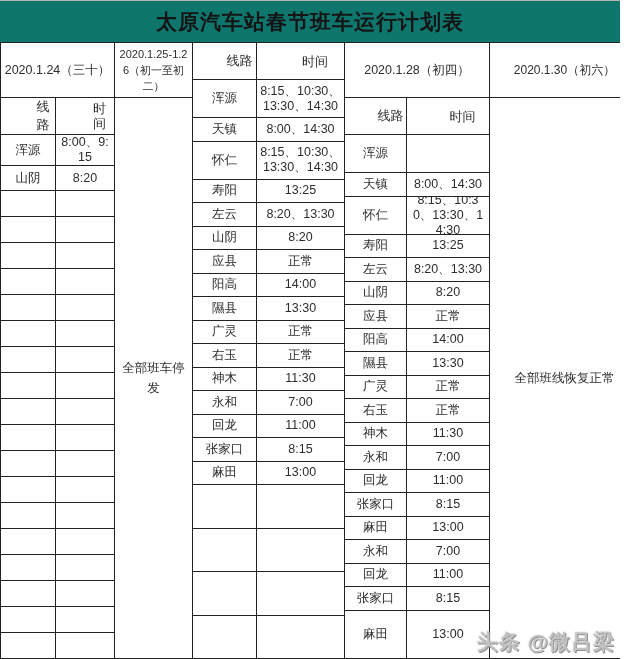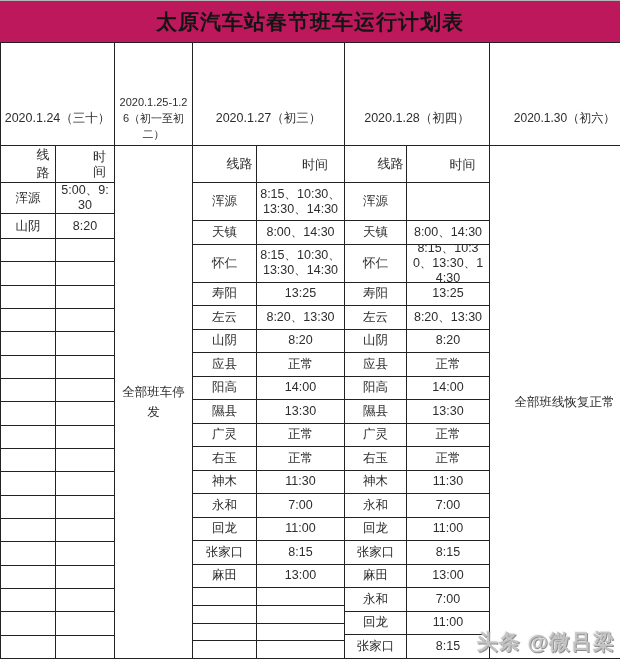--- a/index.html
+++ b/index.html
@@ -1,36 +1,36 @@
 <!DOCTYPE html>
 <html><head>
 <meta charset="utf-8">
 <style>
   * { box-sizing: border-box; margin: 0; padding: 0; }
   html,body { background:#fff; }
   .page {
-    width: 620px; height: 659px; background: #be185d; position: relative;
+    width: 620px; height: 659px; background: #0f766e; position: relative;
     font-family: "Liberation Sans", "DejaVu Sans", sans-serif;
     color: #2d2d2d; overflow: hidden; border-top: 1px solid #b5b5b5;
   }
   .title-bar { height: 41px; display: flex; align-items: center; justify-content: center; }
   .title-text { font-size: 21px; font-weight: bold; color: #141414; letter-spacing: 1px; }
   .table {
     position: absolute; top: 41px; left: 0; width: 640px; height: 617px;
     border: 1px solid #222; display: flex; flex-direction: column; background: #fff;
   }
   .cols { display: flex; flex: 1 1 auto; min-height: 0; }
   .grp { display: flex; flex-direction: column; border-right: 1px solid #222; min-height: 0; }
   .grp:last-child { border-right: none; }
   .g1 { width: 114px; } .g2 { width: 78px; } .g3 { width: 152px; }
   .g4 { width: 145px; } .g5 { width: 79px; } .g6 { flex: 1; }
   .dh {
     height: 55px; border-bottom: 1px solid #222; display: flex; align-items: center;
     justify-content: center; text-align: center; font-size: 12.5px; line-height: 19px;
-    padding: 0 3px; word-break: break-all; flex: 0 0 55px; margin-top: 48px;
+    padding: 0 3px; word-break: break-all; flex: 0 0 55px;
   }
   .g2 .dh { font-size: 11px; line-height: 16px; }
   .g5 .dh, .g6 .dh { font-size: 12px; line-height: 19px; }
   .gbody { flex: 1 1 auto; display: flex; flex-direction: column; min-height: 0; }
   .sub { display: flex; flex: 0 0 37px; border-bottom: 1px solid #222; }
   .sub .rc, .sub .tc { font-size: 13px; padding-left: 32px; }
   .row { display: flex; border-bottom: 1px solid #222; min-height: 0; }
   .gbody > .row:last-child, .gbody > .sub:last-child { border-bottom: none; }
   .rc {
     border-right: 1px solid #222; display: flex; align-items: center; justify-content: center;
@@ -76,21 +76,21 @@
 
       <div class="grp g1">
         <div class="dh">2020.1.24（三十）</div>
         <div class="gbody">
           <div class="sub">
             <div class="rc">线路</div>
             <div class="tc">时间</div>
           </div>
           <div class="row hA">
             <div class="rc">浑源</div>
-            <div class="tc">5:00、9:30</div>
+            <div class="tc">8:00、9:15</div>
           </div>
           <div class="row hB">
             <div class="rc">山阴</div>
             <div class="tc">8:20</div>
           </div>
           <div class="row hemp">
               <div class="rc"></div>
               <div class="tc"></div>
             </div>
           <div class="row hemp">
@@ -163,21 +163,20 @@
             </div>
         </div>
       </div>
 
       <div class="grp g2">
         <div class="dh">2020.1.25-1.26（初一至初二）</div>
         <div class="merged">全部班车停发</div>
       </div>
 
       <div class="grp g3">
-        <div class="dh">2020.1.27（初三）</div>
         <div class="gbody">
           <div class="sub">
             <div class="rc">线路</div>
             <div class="tc">时间</div>
           </div>
           <div class="row h2l">
               <div class="rc">浑源</div>
               <div class="tc">8:15、10:30、13:30、14:30</div>
             </div>
           <div class="row h1l">

